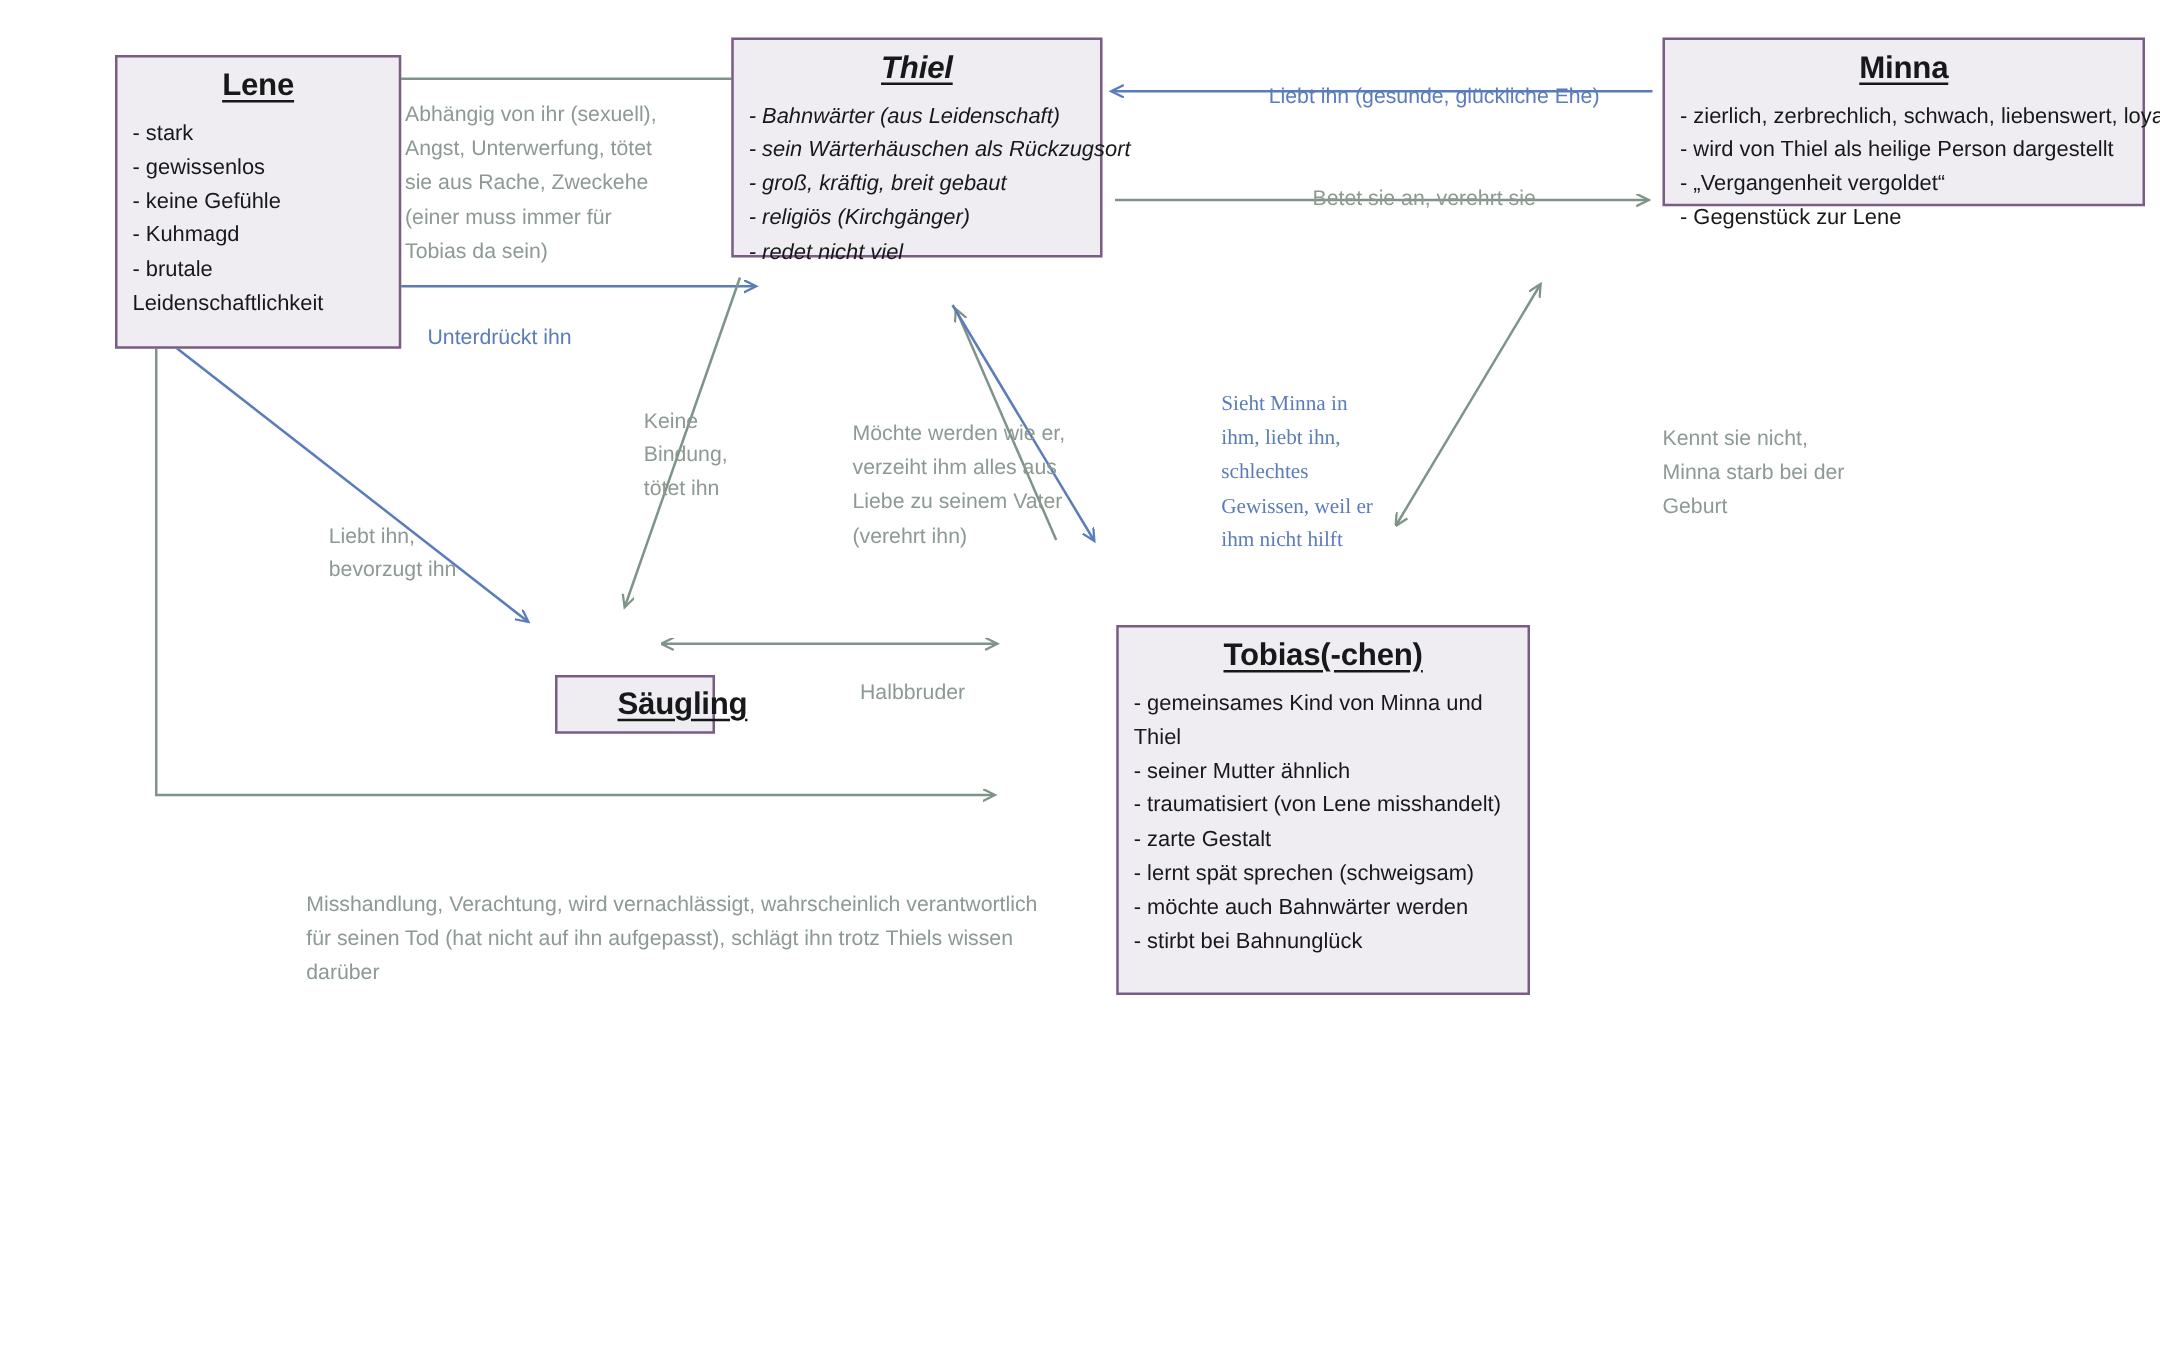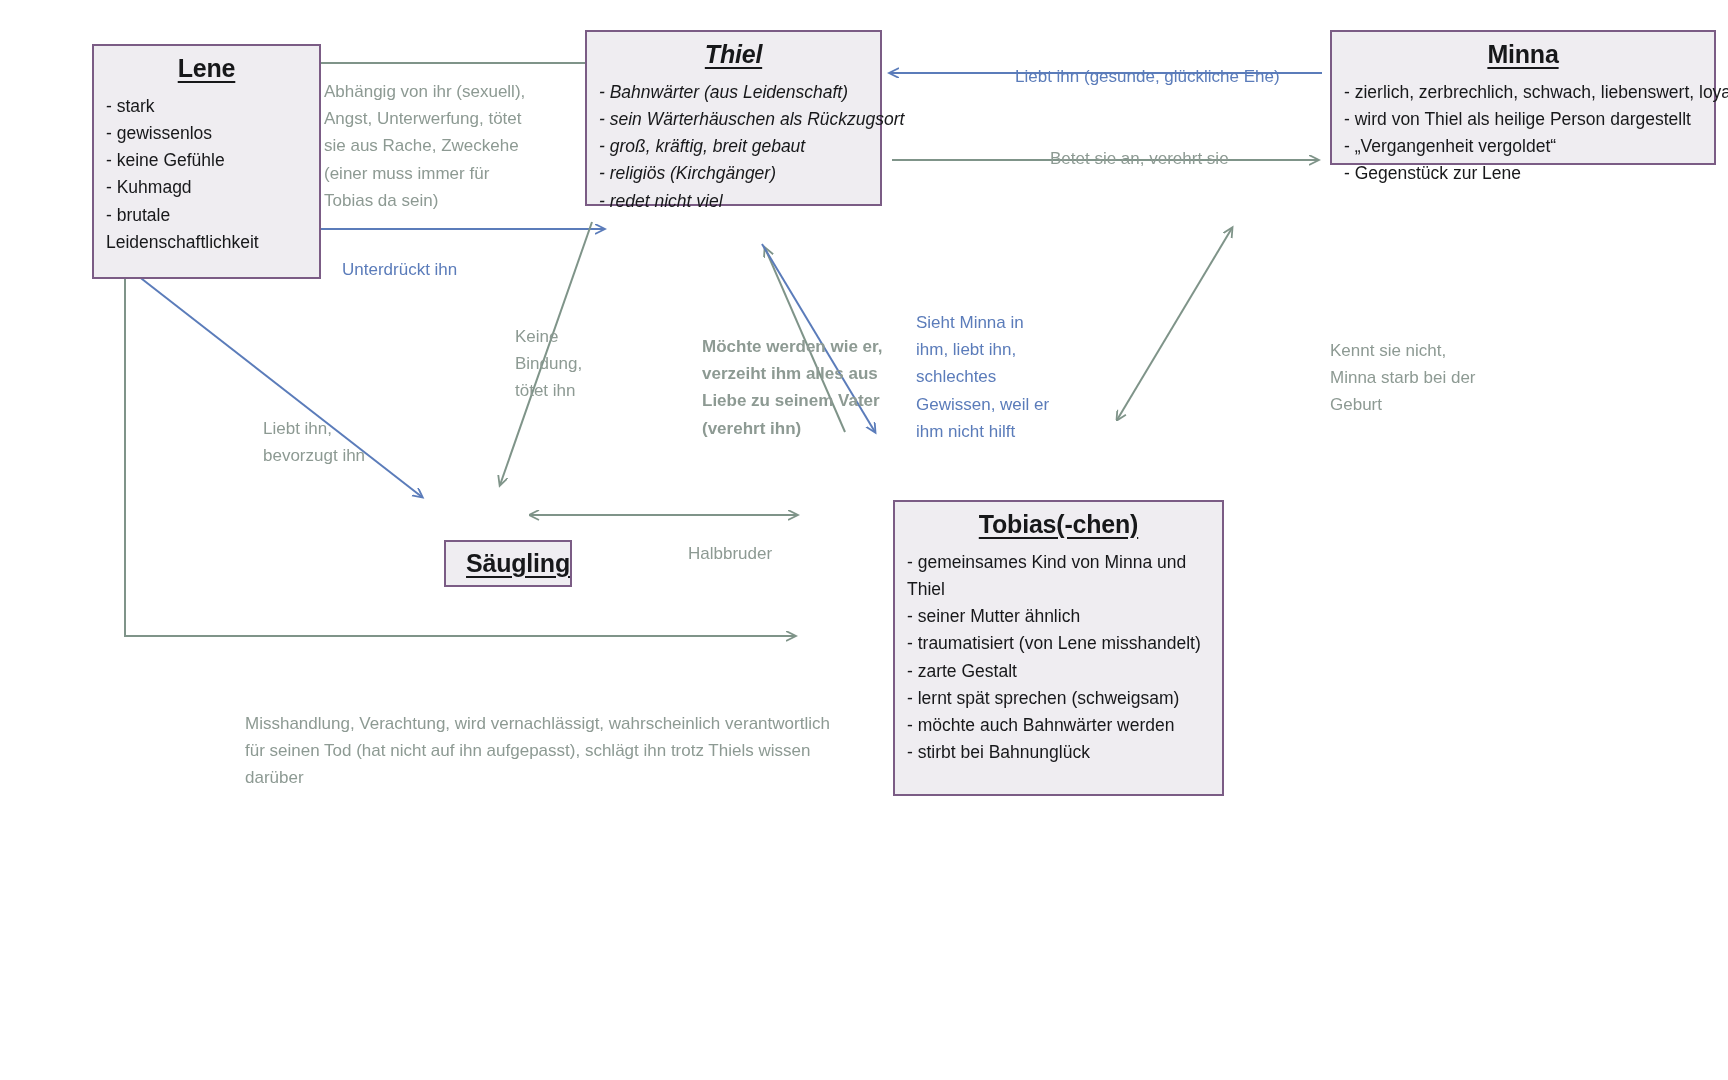--- a/index.html
+++ b/index.html
@@ -52,21 +52,21 @@
   .char-list div.wrap {
     white-space: normal;
   }
   .small-box {
     position: absolute;
     background: #efedf1;
     border: 2px solid #7b5c85;
     box-sizing: border-box;
     display: flex;
     align-items: center;
-    justify-content: flex-end;
+    justify-content: flex-start;
     padding-left: 48px;
   }
   .small-box .char-title {
     margin-bottom: 0;
   }
   .lbl {
     position: absolute;
     font-size: 17px;
     line-height: 1.6;
     color: #8d9a93;
@@ -182,26 +182,26 @@
 
   <div class="lbl nowrap" style="left:1050px; top:145px;">Betet sie an, verehrt sie</div>
 
   <div class="lbl" style="left:263px; top:415px; width:150px;">Liebt ihn,
 bevorzugt ihn</div>
 
   <div class="lbl" style="left:515px; top:323px; width:100px;">Keine
 Bindung,
 tötet ihn</div>
 
-  <div class="lbl" style="left:702px; top:333px; width:190px;font-weight:bold;">Möchte werden wie er,
+  <div class="lbl" style="left:682px; top:333px; width:190px;">Möchte werden wie er,
 verzeiht ihm alles aus
 Liebe zu seinem Vater
 (verehrt ihn)</div>
 
-  <div class="lbl blue" style="left:916px; top:296px; width:145px;">Sieht Minna in
+  <div class="lbl blue" style="left:977px; top:296px; width:145px;font-family:Liberation Serif, serif;">Sieht Minna in
 ihm, liebt ihn,
 schlechtes
 Gewissen, weil er
 ihm nicht hilft</div>
 
   <div class="lbl" style="left:1330px; top:337px; width:210px;">Kennt sie nicht,
 Minna starb bei der
 Geburt</div>
 
   <div class="lbl nowrap" style="left:688px; top:540px;">Halbbruder</div>

